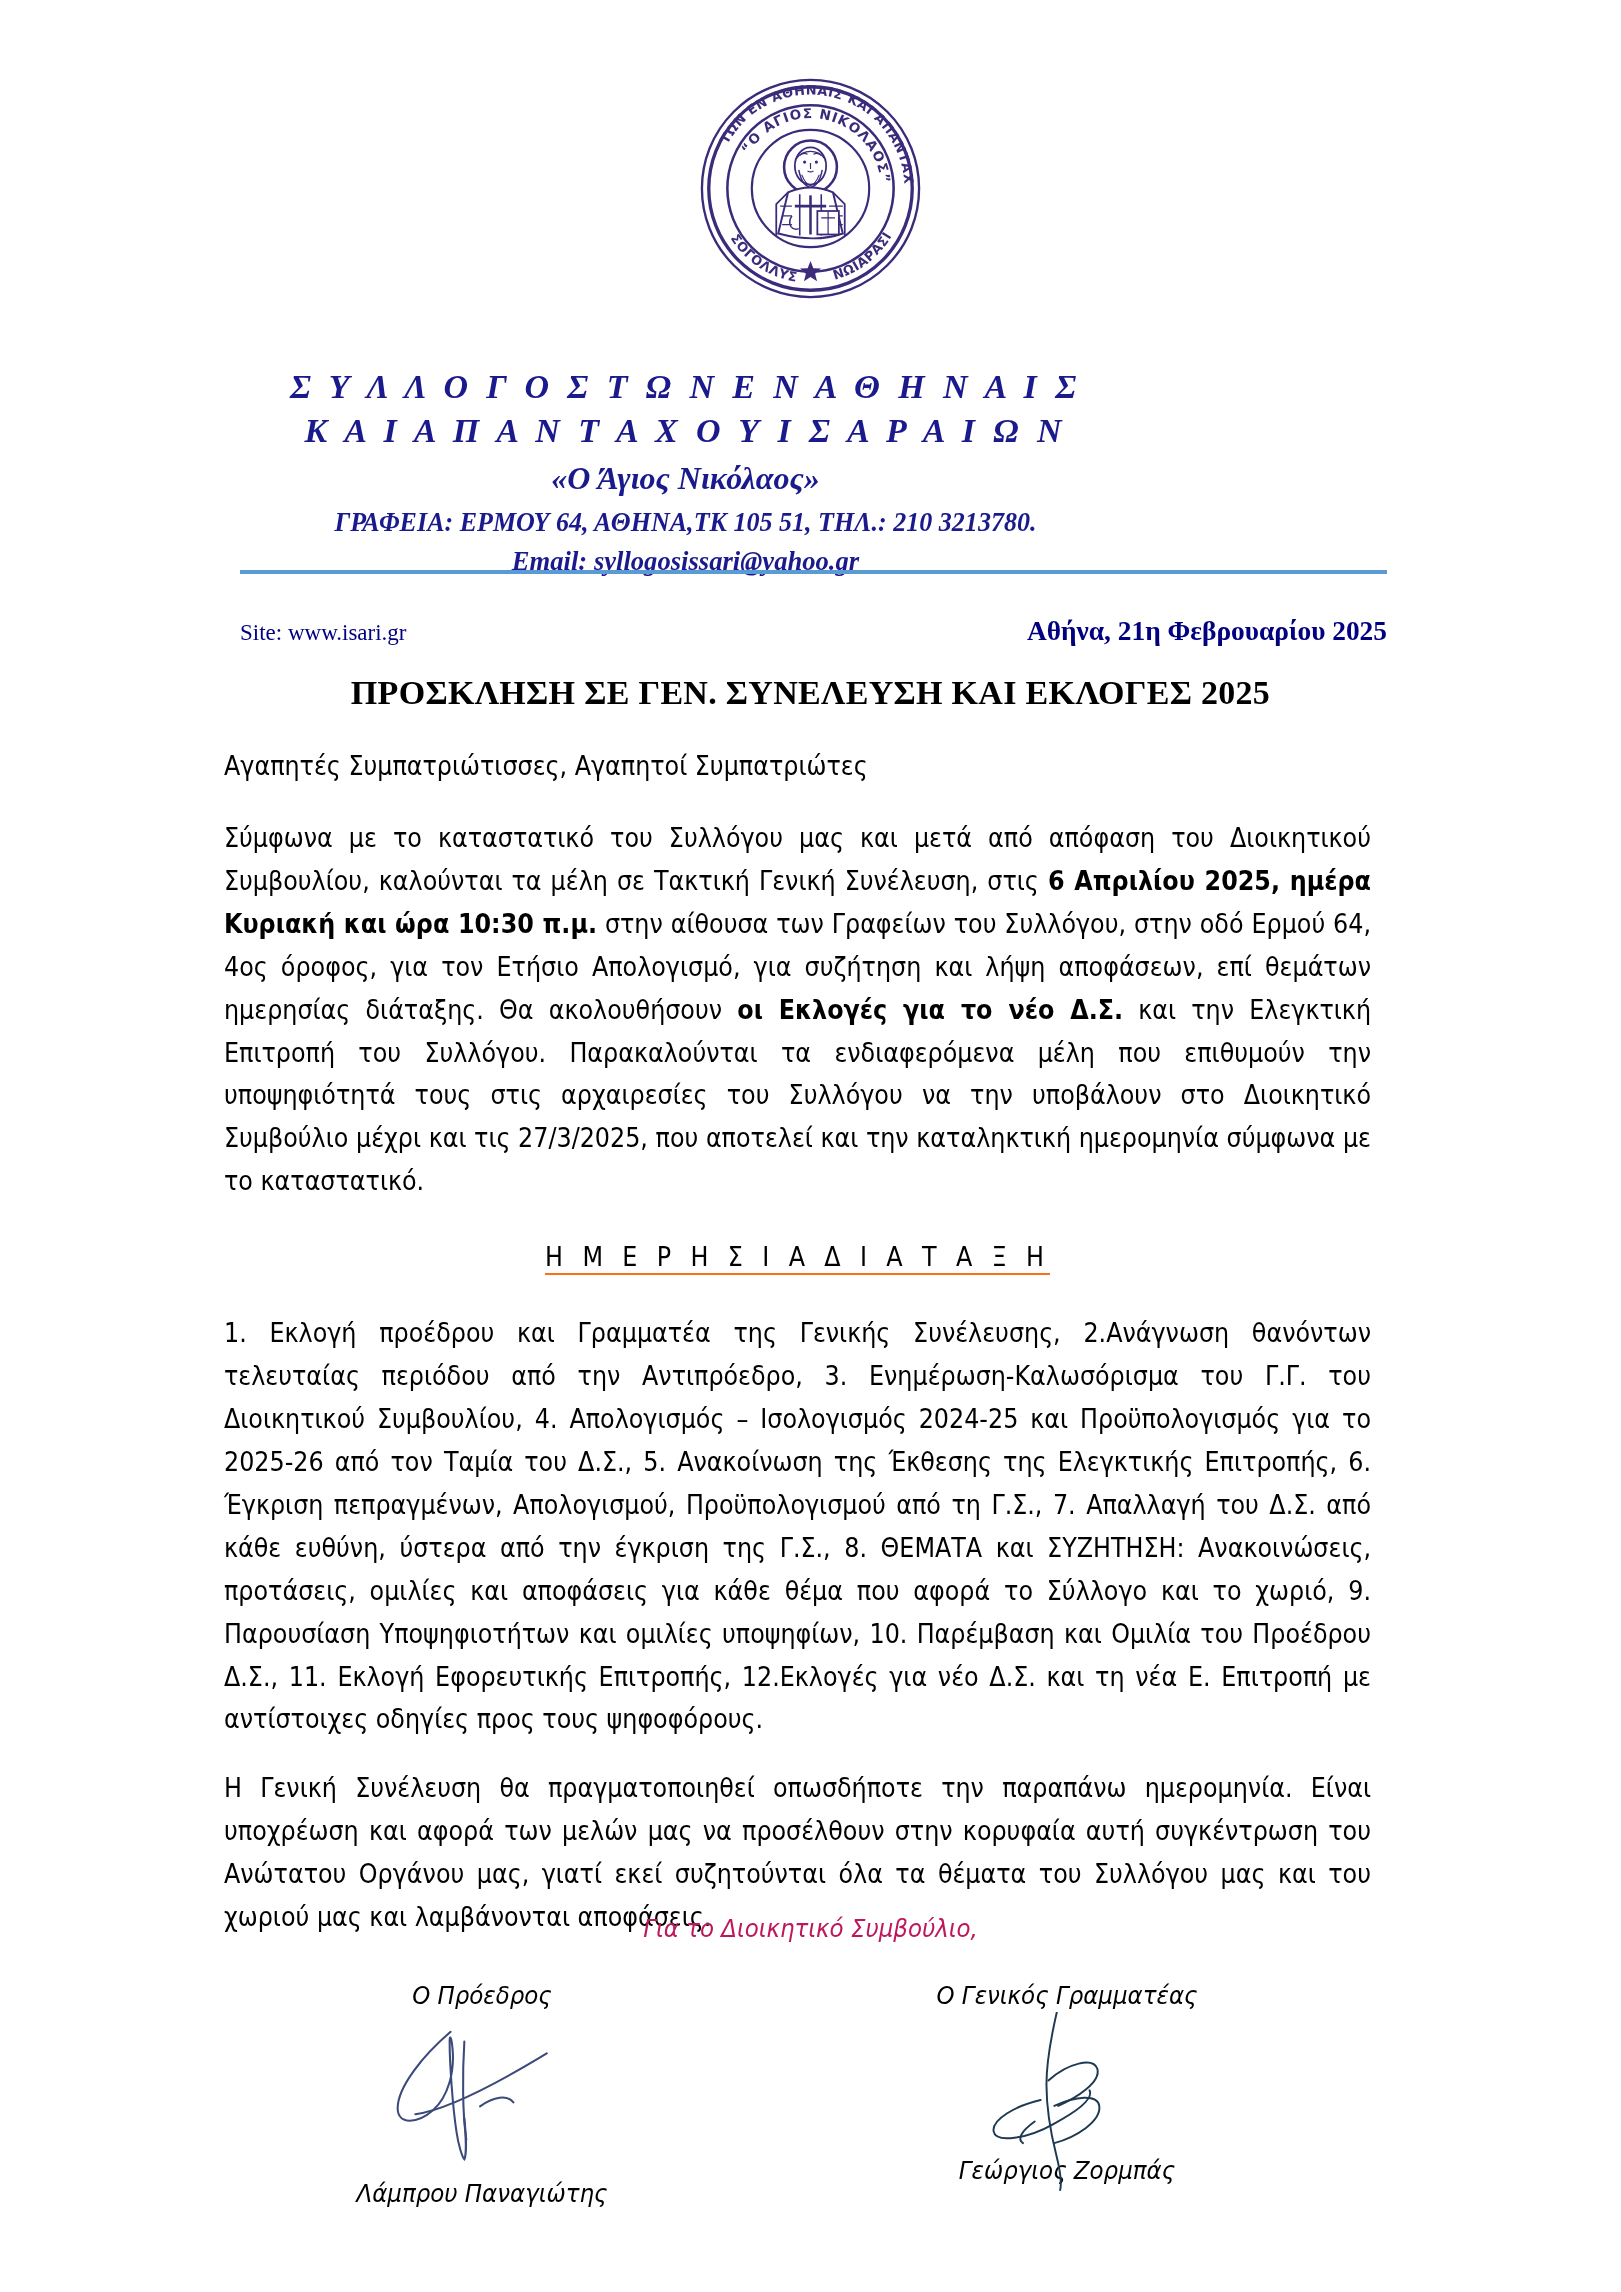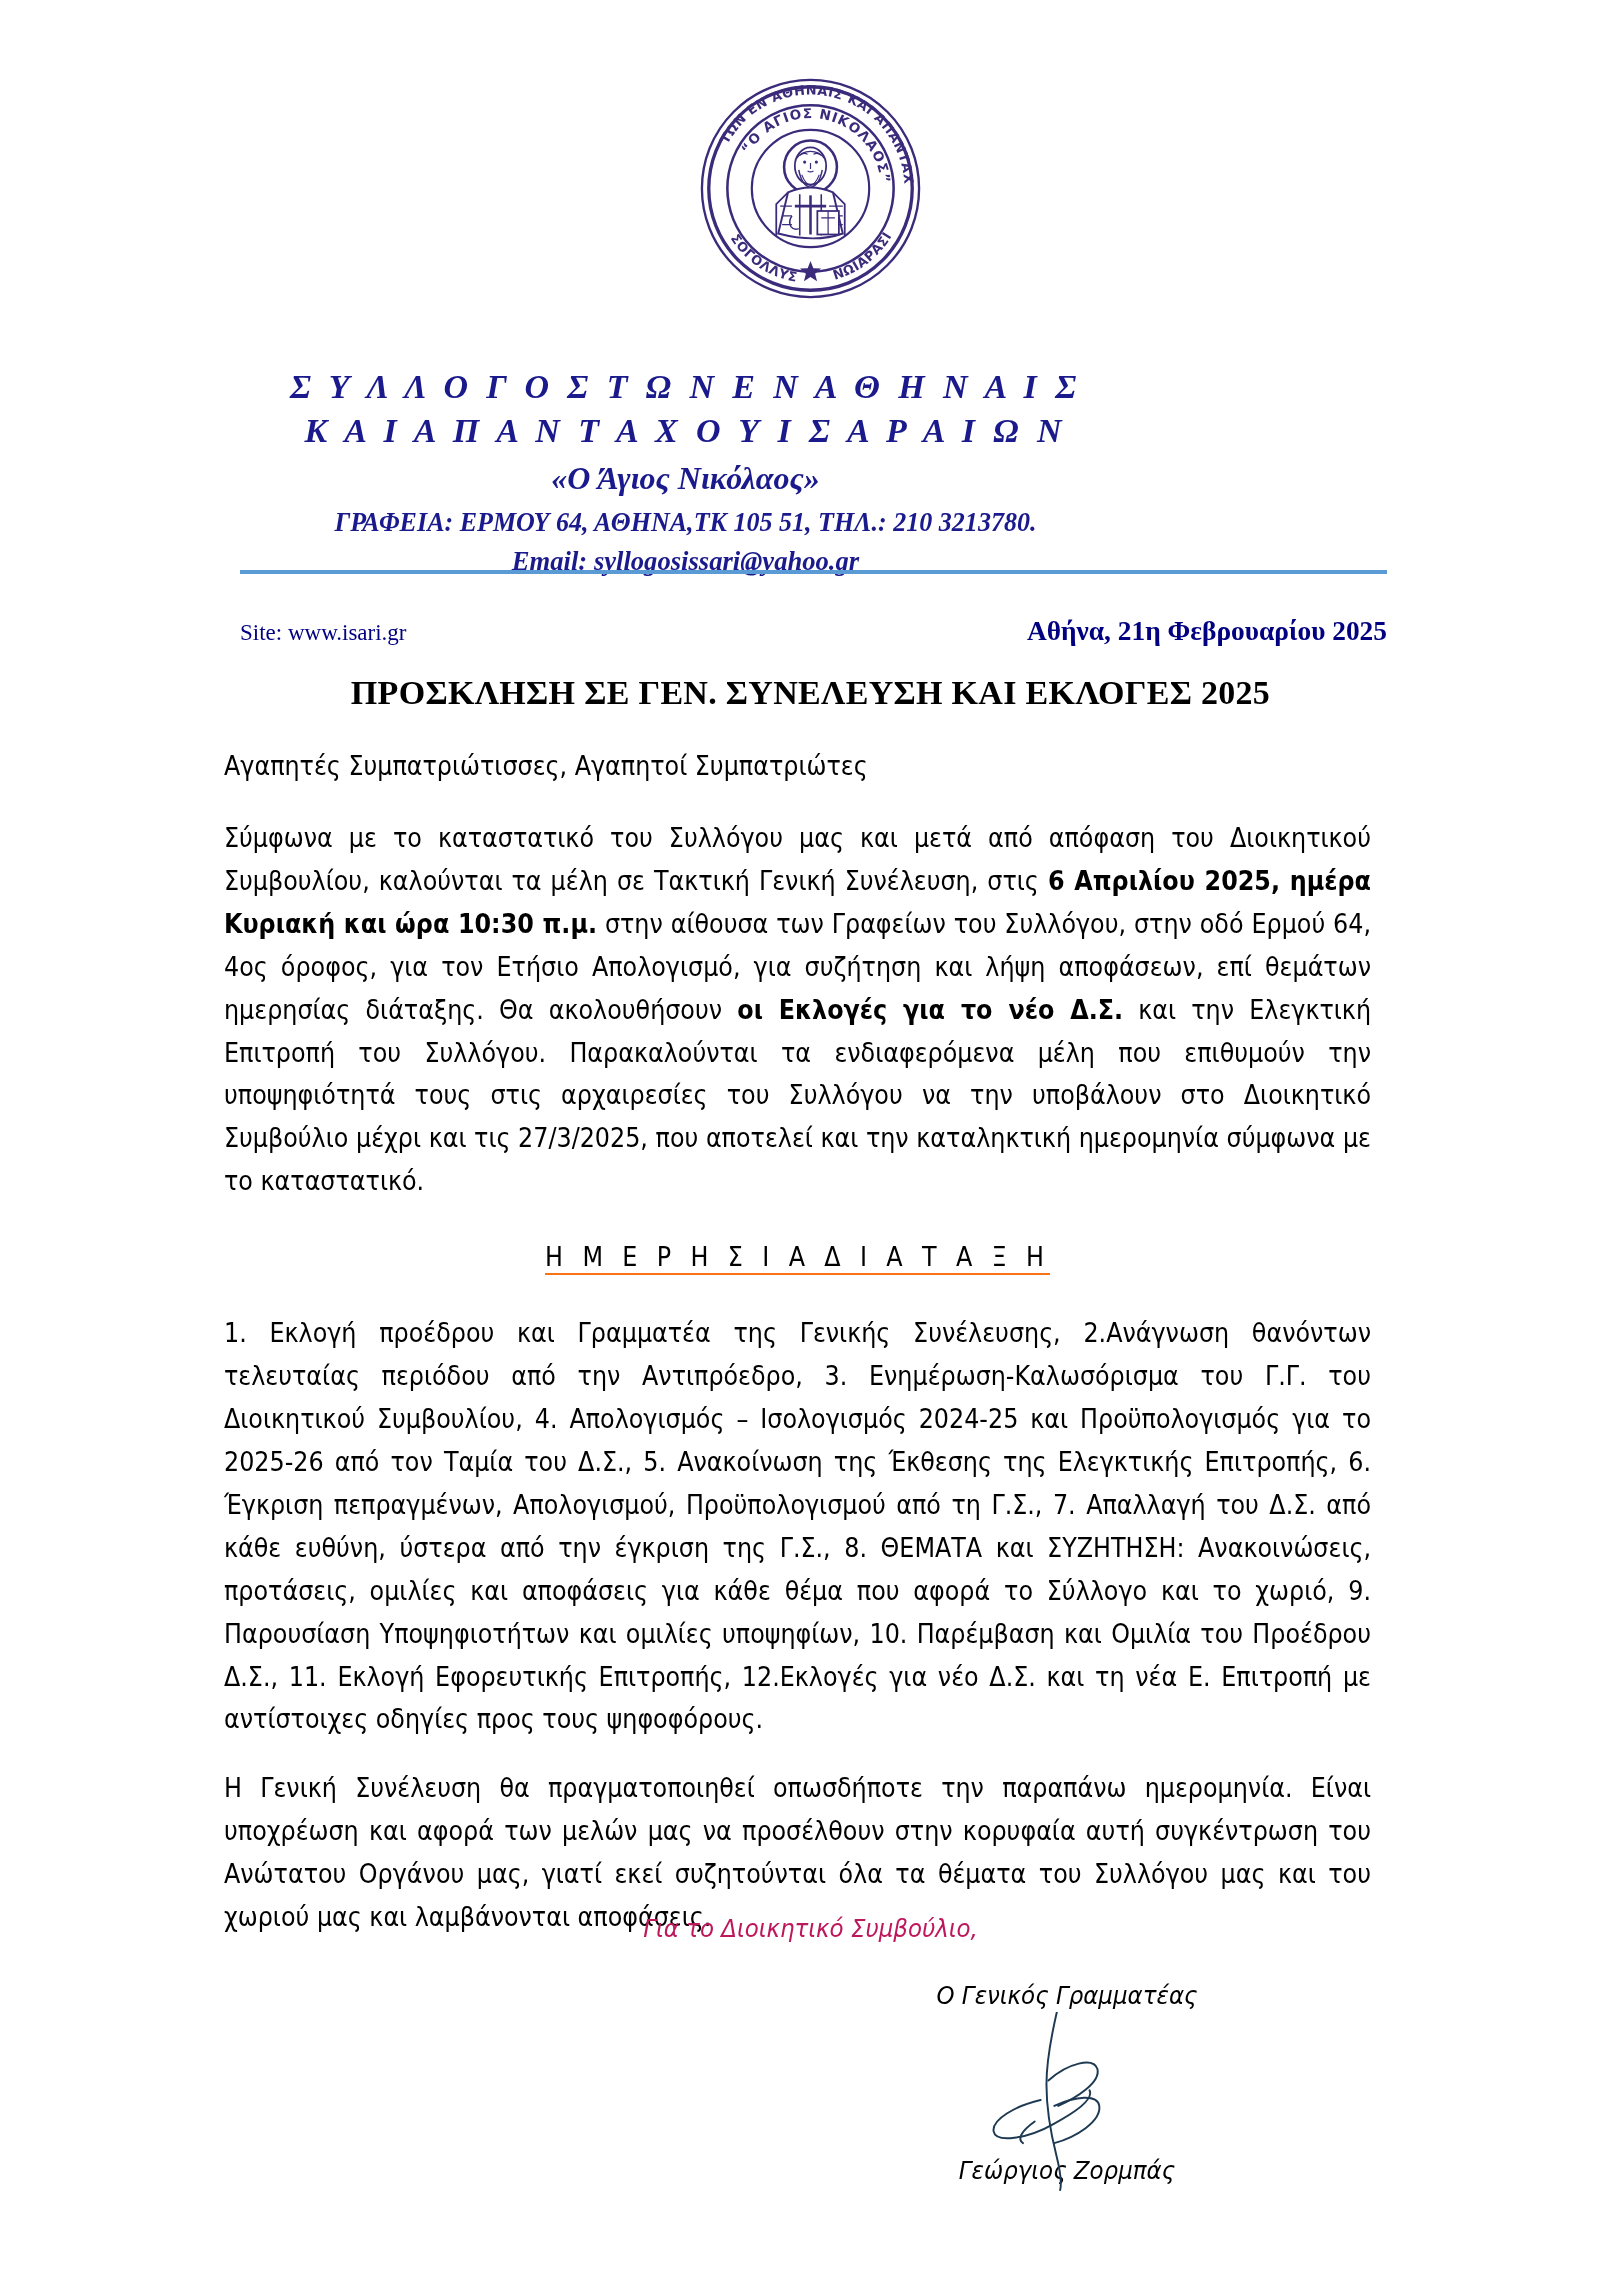--- a/index.html
+++ b/index.html
@@ -271,20 +271,34 @@
 
     <div class="agenda-heading"><span>Η Μ Ε Ρ Η Σ Ι Α   Δ Ι Α Τ Α Ξ Η</span></div>
 
     <p>1. Εκλογή προέδρου και Γραμματέα της Γενικής Συνέλευσης, 2.Ανάγνωση θανόντων τελευταίας περιόδου από την Αντιπρόεδρο, 3. Ενημέρωση-Καλωσόρισμα του Γ.Γ. του Διοικητικού Συμβουλίου, 4. Απολογισμός – Ισολογισμός 2024-25 και Προϋπολογισμός για το 2025-26 από τον Ταμία του Δ.Σ., 5. Ανακοίνωση της Έκθεσης της Ελεγκτικής Επιτροπής, 6. Έγκριση πεπραγμένων, Απολογισμού, Προϋπολογισμού από τη Γ.Σ., 7. Απαλλαγή του Δ.Σ. από κάθε ευθύνη, ύστερα από την έγκριση της Γ.Σ., 8. ΘΕΜΑΤΑ και ΣΥΖΗΤΗΣΗ: Ανακοινώσεις, προτάσεις, ομιλίες και αποφάσεις για κάθε θέμα που αφορά το Σύλλογο και το χωριό, 9. Παρουσίαση Υποψηφιοτήτων και ομιλίες υποψηφίων, 10. Παρέμβαση και Ομιλία του Προέδρου Δ.Σ., 11. Εκλογή Εφορευτικής Επιτροπής, 12.Εκλογές για νέο Δ.Σ. και τη νέα Ε. Επιτροπή με αντίστοιχες οδηγίες προς τους ψηφοφόρους.</p>
 
     <p class="last-para">Η Γενική Συνέλευση θα πραγματοποιηθεί οπωσδήποτε την παραπάνω ημερομηνία. Είναι υποχρέωση και αφορά των μελών μας να προσέλθουν στην κορυφαία αυτή συγκέντρωση του Ανώτατου Οργάνου μας, γιατί εκεί συζητούνται όλα τα θέματα του Συλλόγου μας και του χωριού μας και λαμβάνονται αποφάσεις.</p>
   </div>
 
   <div class="for-board">Για το Διοικητικό Συμβούλιο,</div>
 
+  <div class="sig-block sig-left">
+    <div class="sig-role">Ο Πρόεδρος</div>
+    <div class="sig-img">
+      <svg width="255" height="172" viewBox="0 0 260 175" aria-hidden="true">
+        <g fill="none" stroke="#3b4a7a" stroke-width="2.1" stroke-linecap="round">
+          <path d="M98,20 C70,44 44,76 44,98 C44,115 64,114 80,100 C96,86 102,60 100,38 C99,26 97,22 97,30 C97,52 100,96 104,122 C106,136 110,148 112,150 C114,146 114,128 112,108"></path>
+          <path d="M112,30 C110,62 110,104 114,130"></path>
+          <path d="M62,104 C92,100 140,76 196,42"></path>
+          <path d="M128,96 C142,86 156,84 162,92"></path>
+        </g>
+      </svg>
+    </div>
+    <div class="sig-name">Λάμπρου Παναγιώτης</div>
+  </div>
 
   <div class="sig-block sig-right">
     <div class="sig-role">Ο  Γενικός  Γραμματέας</div>
     <div class="sig-img">
       <svg width="245" height="181" viewBox="0 0 250 185" aria-hidden="true">
         <g fill="none" stroke="#1e3a52" stroke-width="2" stroke-linecap="round">
           <path d="M118,-14 C110,18 104,50 104,74 C104,96 108,122 114,146 C118,162 120,174 118,182"></path>
           <path d="M106,70 C126,52 152,46 156,58 C160,72 134,88 116,96"></path>
           <path d="M98,90 C72,96 48,110 50,122 C52,134 84,130 112,114 C138,100 152,88 148,80"></path>
           <path d="M112,96 C134,86 156,84 158,96 C160,112 134,128 112,134"></path>

